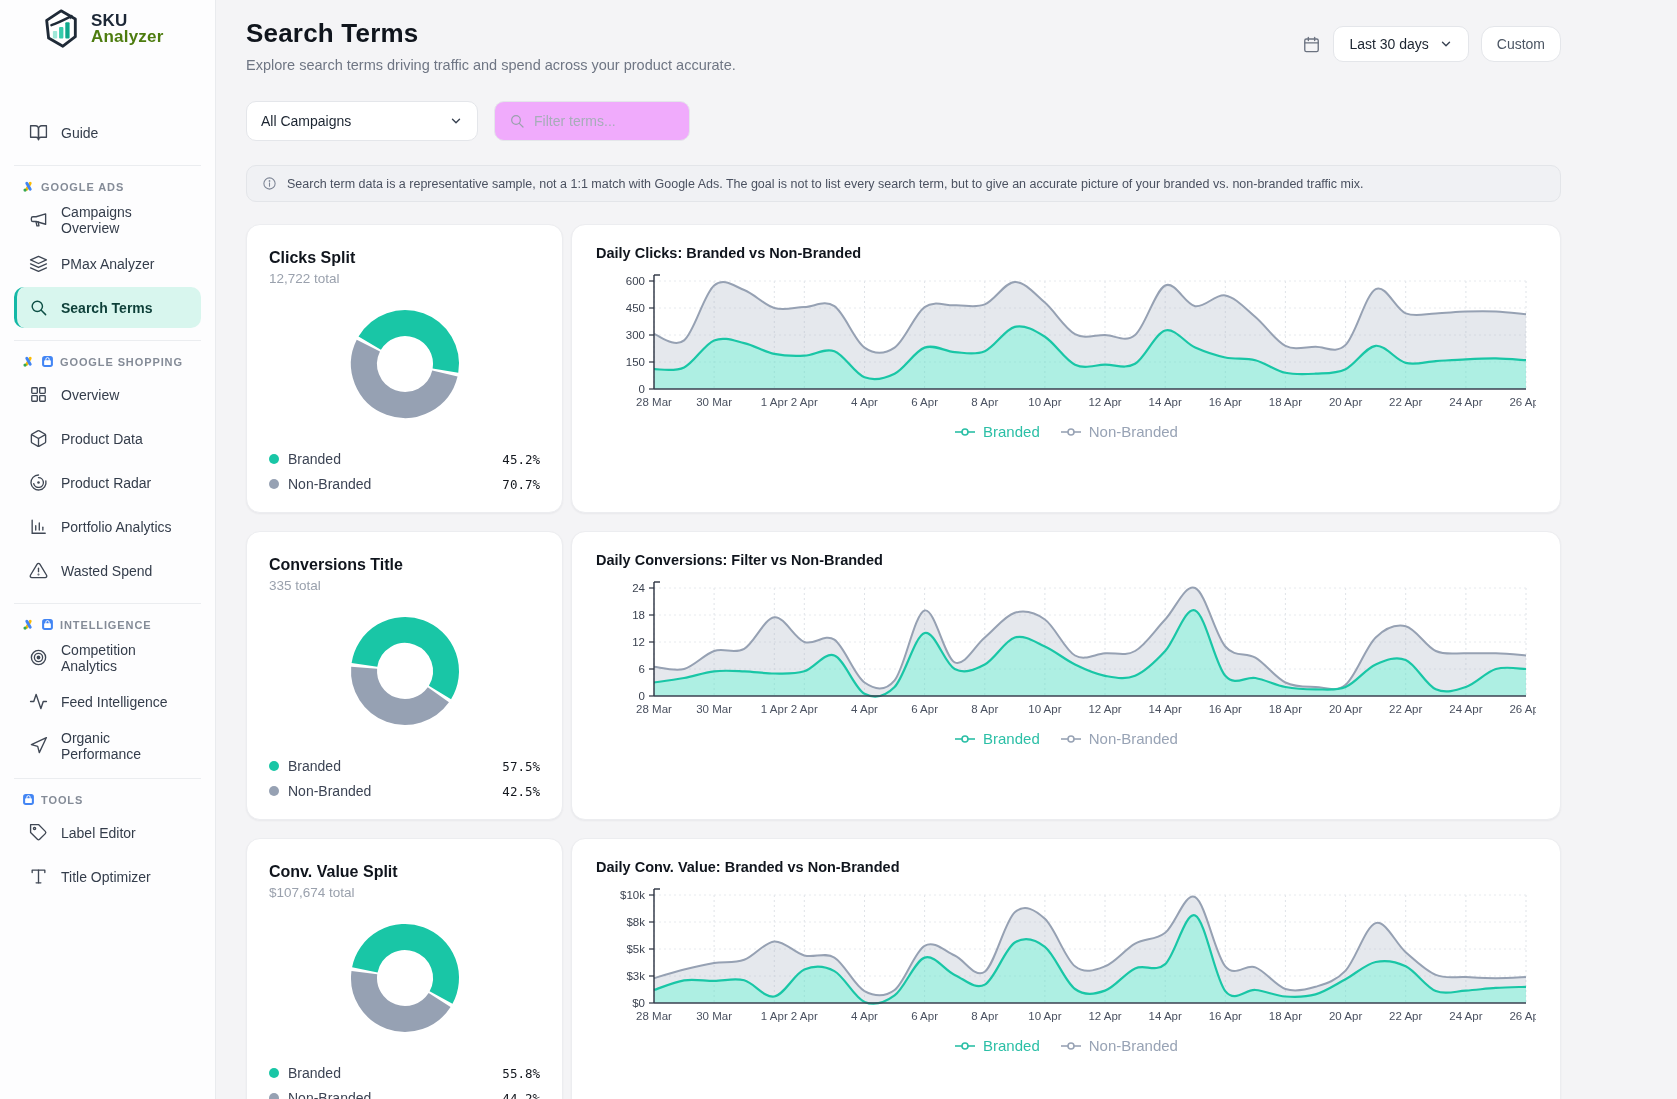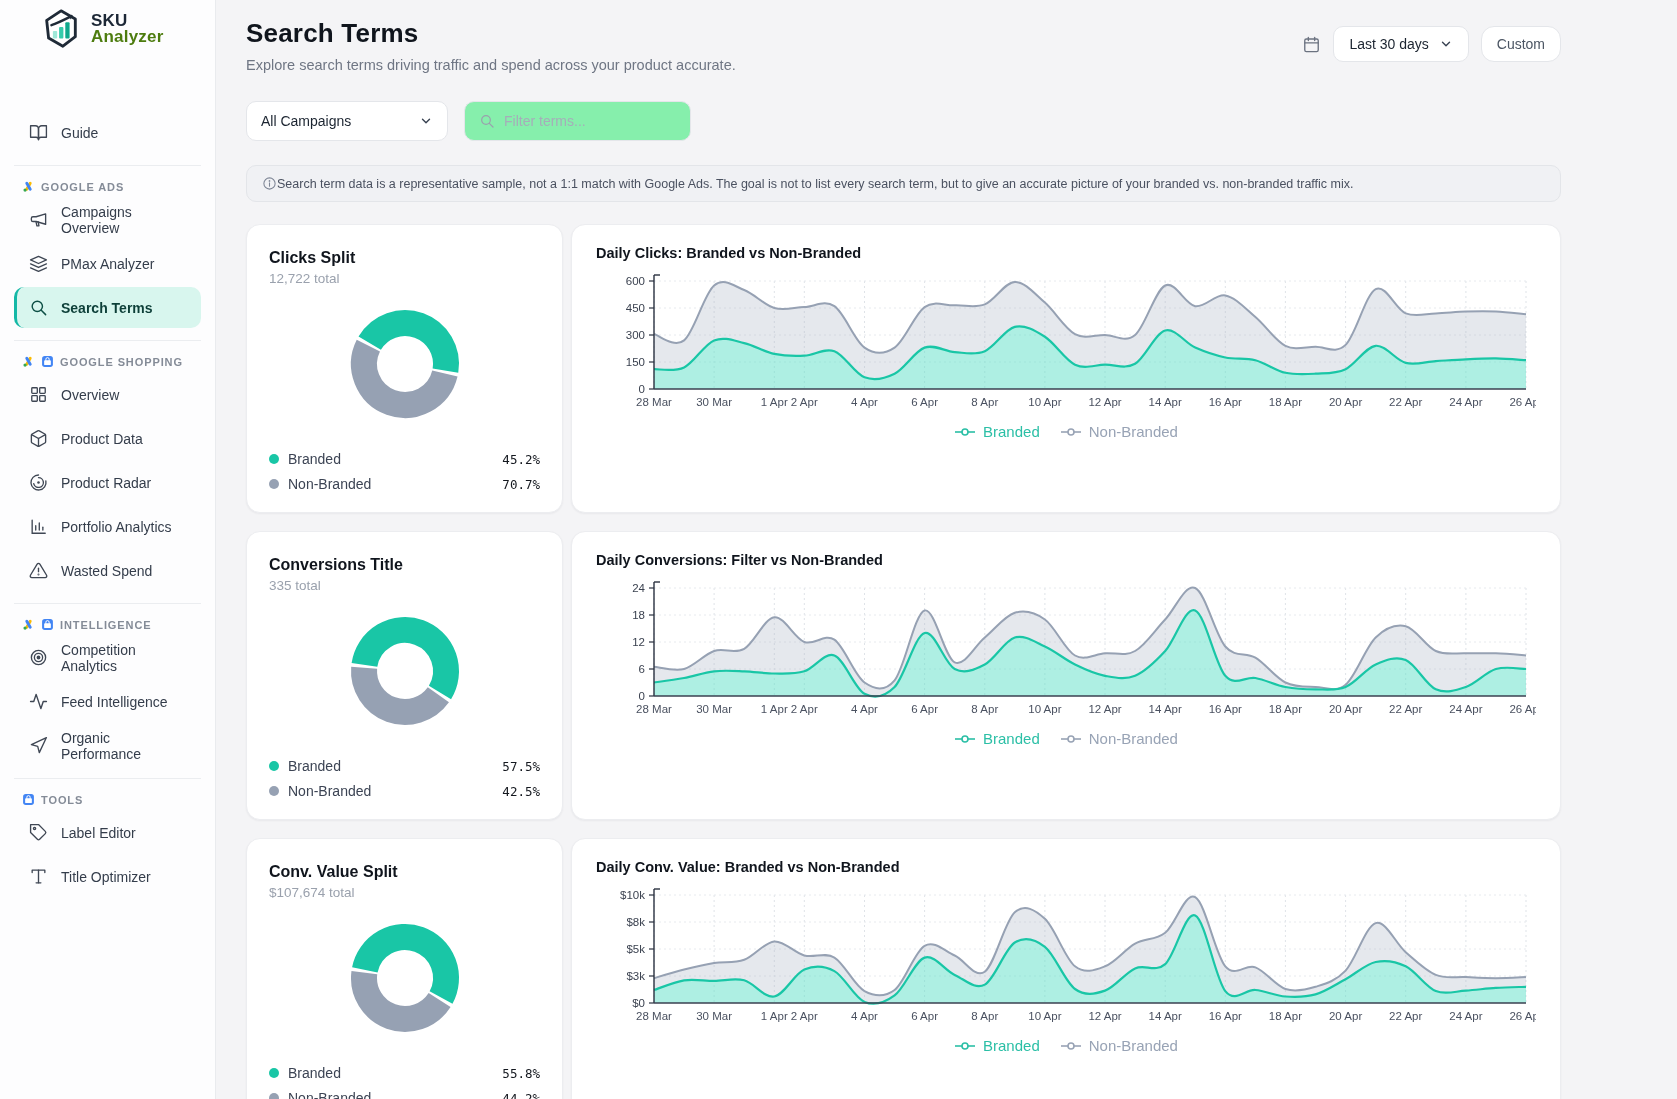--- a/index.html
+++ b/index.html
@@ -31,29 +31,29 @@
   h1 { font-size:26px; font-weight:800; color:#10151d; letter-spacing:.2px; }
   .subtitle { margin-top:8px; font-size:14.5px; color:#6f7684; }
   .header-controls { display:flex; align-items:center; gap:12px; margin-top:8px; }
   .cal { display:flex; color:#6b7280; } .cal svg { width:19px; height:19px; }
   .pill { display:flex; align-items:center; gap:10px; background:#fff; border:1px solid #e4e6ea; border-radius:10px;
           padding:9px 15px; font-size:14px; color:#1b2430; cursor:pointer;text-align:right; }
   .pill.custom { border-radius:13px; color:#4b5563; font-family:"Liberation Sans",sans-serif; font-size:14px; }
   .chev { display:flex; color:#374151; } .chev svg { width:14px; height:14px; }
 
   .filters-row { display:flex; gap:16px; margin-top:28px; }
-  .pill.campaign { width:202px; justify-content:space-between; padding:10px 14px; }
-  .searchbox { display:flex; align-items:center; gap:9px; background:#86efac; border:1px solid #e4e6ea; border-radius:10px;
-               padding:0 14px; width:227px; height:40px; color:#9aa1ad; }
+  .pill.campaign { width:232px; justify-content:space-between; padding:10px 14px; }
+  .searchbox { display:flex; align-items:center; gap:9px; background:#f0abfc; border:1px solid #e4e6ea; border-radius:10px;
+               padding:0 14px; width:196px; height:40px; color:#9aa1ad; }
   .searchbox svg { width:16px; height:16px; }
   .searchbox input { border:none; outline:none; font-size:14px; width:140px; color:#1b2430;
                      font-family:"Liberation Sans",sans-serif; background:transparent; }
   .searchbox input::placeholder { color:#a6adb9; }
 
-  .notice { display:flex; align-items:center; margin-top:24px; background:#f0f1f4; border:1px solid #e3e5e9;
+  .notice { display:flex; align-items:center; gap:10px; margin-top:24px; background:#f0f1f4; border:1px solid #e3e5e9;
             border-radius:10px; padding:10px 15px; color:#4a5160; font-size:12.5px; white-space:nowrap; overflow:hidden; }
   .notice-icon { display:flex; color:#7d8595; } .notice-icon svg { width:15px; height:15px; min-width:15px; }
 
   
   .cards { margin-top:22px; }
   .row { display:flex; gap:8px; margin-bottom:18px; align-items:stretch; }
   .card { background:#fff; border:1px solid #ecedf0; border-radius:14px; box-shadow:0 1px 2px rgba(16,24,40,.05); }
   .donut-card { width:317px; min-width:317px; padding:24px 22px 20px; display:flex; flex-direction:column; }
   .card-title { font-size:16px; font-weight:700; color:#10151d; }
   .chart-card .card-title { font-size:14.5px; }

